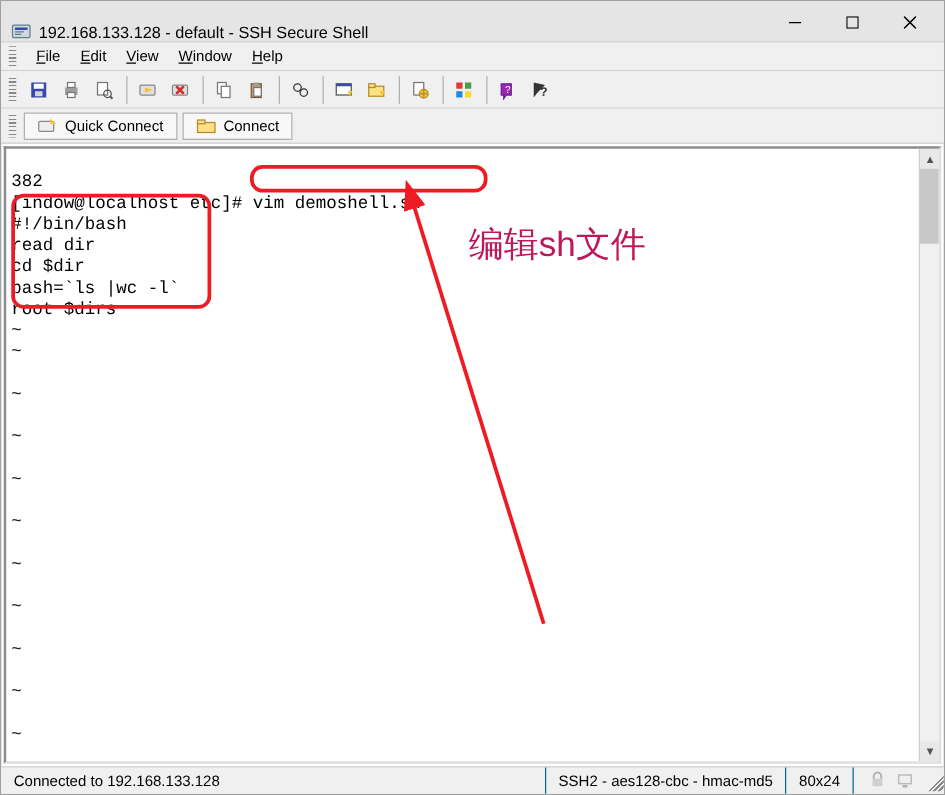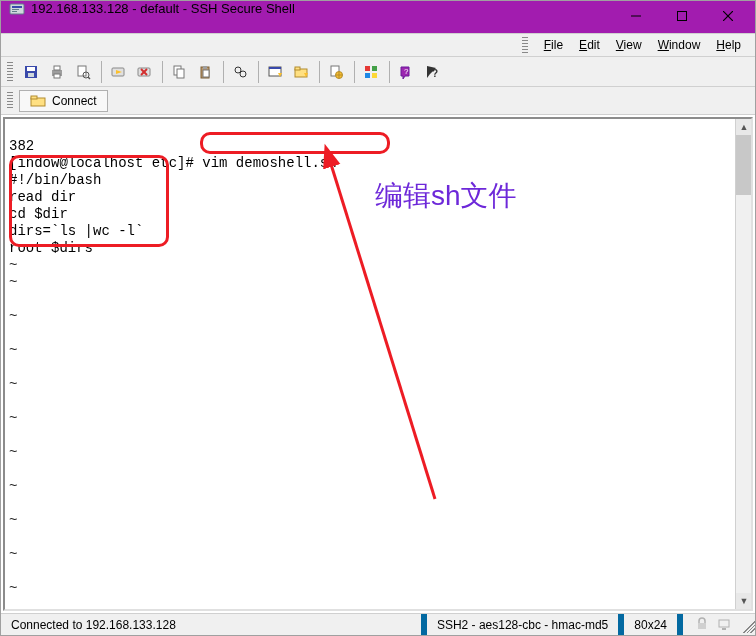--- a/index.html
+++ b/index.html
@@ -16,23 +16,23 @@
     height: 636px;
     background: #fff;
     border: 1px solid #a0a0a0;
     display: flex;
     flex-direction: column;
     position: relative;
   }
   
   .titlebar {
     height: 32px;
-    background: #a21caf;
+    background: #e5e5e5;
     display: flex;
-    align-items: flex-start;
+    align-items: flex-end;
     padding: 0 4px 0 8px;
     font-size: 13px;
     color: #000;
   }
   .titlebar .app-icon {
     width: 16px; height: 16px;
     margin-right: 6px;
     display: inline-flex;
   }
   .titlebar .title { flex: 1; }
@@ -49,21 +49,20 @@
   
   .menubar {
     height: 24px;
     background: #f0f0f0;
     border-top: 1px solid #d0d0d0;
     border-bottom: 1px solid #d0d0d0;
     display: flex;
     align-items: center;
     padding: 0 6px;
     font-size: 12px;
-    justify-content: flex-end;
   }
   .menubar .grip {
     width: 6px; height: 16px;
     background: repeating-linear-gradient(to bottom,#888 0,#888 1px,transparent 1px,transparent 3px);
     margin-right: 8px;
   }
   .menu-item {
     padding: 2px 8px;
     cursor: pointer;
   }
@@ -156,21 +155,21 @@
   .statusbar {
     height: 22px;
     background:#f0f0f0;
     border-top:1px solid #d0d0d0;
     display:flex;
     align-items:center;
     font-size:12px;
   }
   .status-pane {
     padding: 1px 10px;
-    border-right:6px solid #0369a1;
+    border-right:1px solid #0369a1;
     height:100%;
     display:flex; align-items:center;
   }
   .status-pane.main { flex:1; border-left:none; }
   .status-icons { display:flex; align-items:center; padding:0 6px; }
   .status-icons .ico { width:16px; height:16px; margin-left:6px; opacity:0.6; }
   .resize-grip {
     width:16px; height:16px;
     background:
       linear-gradient(135deg, transparent 60%, #888 60%, #888 66%, transparent 66%, transparent 72%, #888 72%, #888 78%, transparent 78%, transparent 84%, #888 84%, #888 90%, transparent 90%);
@@ -178,21 +177,21 @@
 
   
   .anno-box {
     position:absolute;
     border: 3px solid #ed1c24;
     border-radius: 10px;
     pointer-events:none;
   }
   .anno-text {
     position:absolute;
-    color:#6d28d9;
+    color:#be185d;
     font-size: 28px;
     font-family: "Microsoft YaHei","SimSun", sans-serif;
     pointer-events:none;
   }
   svg.arrow {
     position:absolute;
     pointer-events:none;
   }
   .tilde { color:#222; }
 </style>
@@ -342,39 +341,48 @@
     <div class="tb-btn">
         <svg width="16" height="16">
           <path d="M3 2 L3 14 L6 10 L12 4 Z" fill="#333"></path>
           <text x="8" y="13" font-size="10" fill="#333" font-weight="bold">?</text>
         </svg>
       </div>
   </div>
 
   <div class="quickbar">
     <div class="grip" style="width:6px;height:18px;background:repeating-linear-gradient(to bottom,#888 0,#888 1px,transparent 1px,transparent 3px);margin-right:6px;"></div>
+    <div class="qb-btn">
+      <span class="ico">
+          <svg width="16" height="16">
+            <rect x="1" y="4" width="12" height="8" rx="1" fill="#eee" stroke="#888"></rect>
+            <polygon points="10,2 15,6 10,6" fill="#fbc02d"></polygon>
+          </svg>
+        </span>
+      <span>Quick Connect</span>
+    </div>
     <div class="qb-btn">
       <span class="ico">
           <svg width="16" height="16">
             <rect x="1" y="5" width="14" height="8" fill="#ffe082" stroke="#b28b2e"></rect>
             <rect x="1" y="3" width="6" height="3" fill="#ffe082" stroke="#b28b2e"></rect>
           </svg>
         </span>
       <span>Connect</span>
     </div>
   </div>
 
   <div class="term-container">
     <div class="term">
 <span>382</span>
 <span>[indow@localhost etc]#</span><span> vim demoshell.sh</span>
 <span>#!/bin/bash</span>
 <span>read dir</span>
 <span>cd $dir</span>
-<span>dirs=`ls |wc -l`</span>
+<span>bash=`ls |wc -l`</span>
 <span>root $dirs</span>
 <span class="tilde">~</span>
 <span class="tilde">~</span>
 
 <span class="tilde">~</span>
 
 <span class="tilde">~</span>
 
 <span class="tilde">~</span>
 

